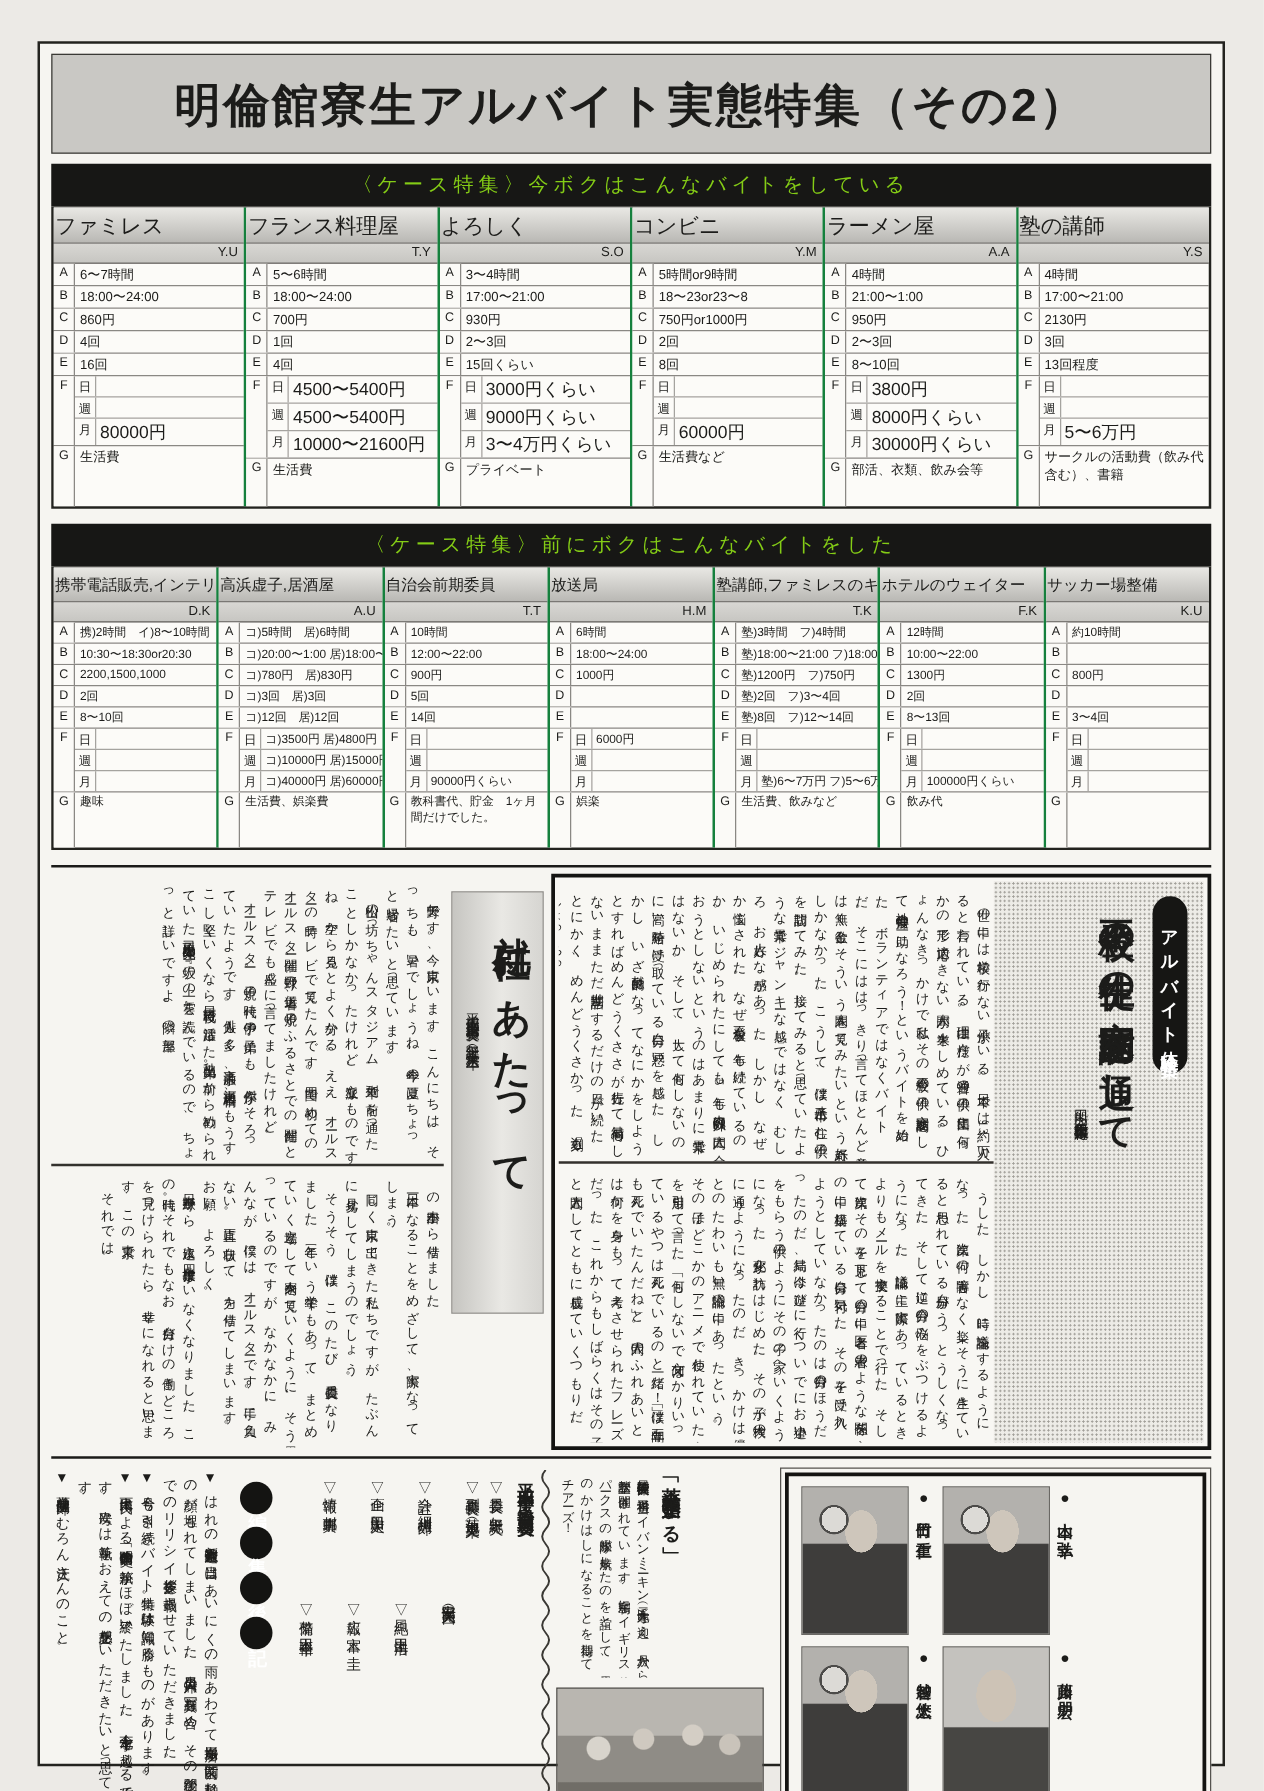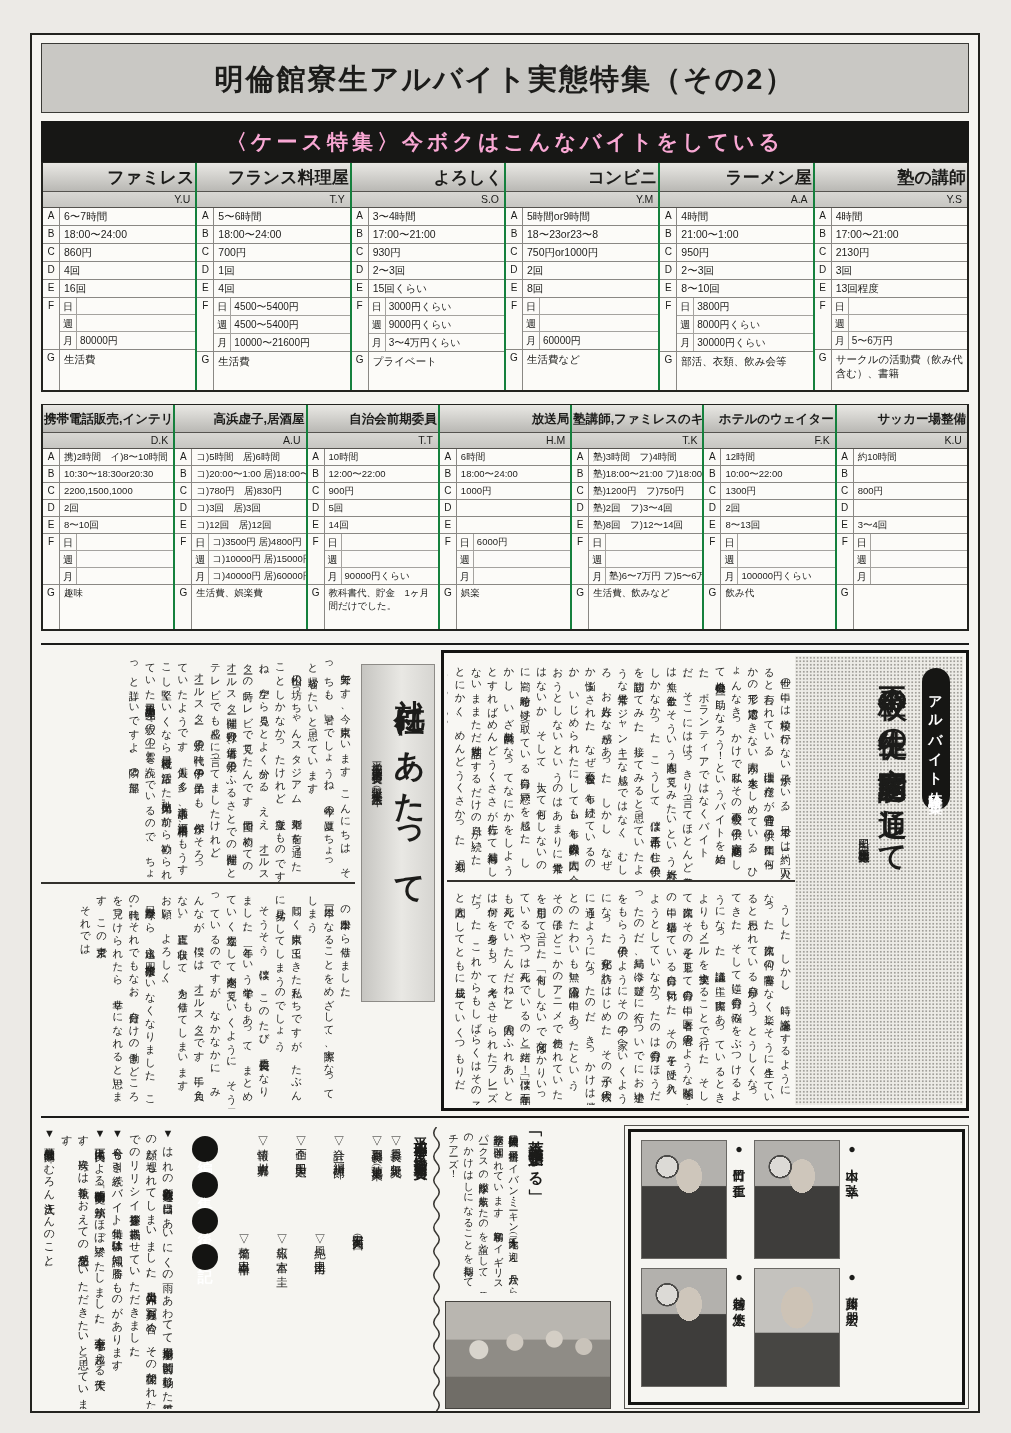--- a/index.html
+++ b/index.html
@@ -15,51 +15,51 @@
     background:#f6f5f1; border:2px solid #23231f; box-sizing:border-box;
     padding:8px 9px;
   }
   
   .header-box {
     border:1px solid #3a3a36;
     background:linear-gradient(180deg,#d2d1cd 0%,#c6c5c1 60%,#cfcecа 100%);
     background-color:#c9c8c4;
     text-align:center; padding:16px 4px 12px; margin-bottom:8px;
   }
-  .header-title { font-size:29px; font-weight:bold; letter-spacing:2px; }
+  .header-title { font-size:37px; font-weight:bold; letter-spacing:2px; }
   .header-legend { font-size:14.5px; font-weight:bold; margin-top:13px; letter-spacing:1px; }
   .banner {
-    background:#171715; color:#f9a8d4; text-align:center;
-    font-size:21px; font-weight:bold; letter-spacing:4px; padding:7px 0 6px;
+    background:#171715; color:#84cc16; text-align:center;
+    font-size:16px; font-weight:normal; letter-spacing:4px; padding:7px 0 6px;
     font-family:"Liberation Serif", serif;
   }
   
   .jobs-table { display:flex; border:2px solid #23231f; border-top:1px solid #23231f; background:#fcfbf8; margin-bottom:12px; }
   .job-col { flex:1; min-width:0; border-left:2px solid #15803d; display:flex; flex-direction:column; }
   .job-col:first-child { border-left:none; }
   .job-name {
     background:linear-gradient(180deg,#e9e8e4 0%,#b9b8b4 100%);
-    font-weight:bold; text-align:right; font-size:17px; line-height:1;
+    font-weight:normal; text-align:left; font-size:17px; line-height:1;
     padding:6px 1px 5px; border-bottom:1px solid #55534f;
     white-space:nowrap; overflow:hidden;
   }
   .t2 .job-name { font-size:12.5px; padding:8px 1px 7px; }
   .job-init {
     background:linear-gradient(180deg,#d8d7d3,#c7c6c2);
     text-align:right; font-size:10.5px; padding:1px 5px 1px 0;
     border-bottom:1px solid #55534f; line-height:1.2;
   }
   .job-row { display:flex; border-bottom:1px solid #8a8884; font-size:10.5px; min-height:16px; }
   .lbl { width:16px; flex:none; border-right:1px solid #8a8884; text-align:center; padding-top:2px; font-size:10px; background:#fbfaf7; }
   .val { padding:2px 1px 1px 4px; white-space:nowrap; overflow:hidden; min-width:0; }
   .f-sub { flex:1; min-width:0; }
   .f-line { display:flex; border-bottom:1px solid #a5a39f; min-height:16px; }
   .f-line:last-child { border-bottom:none; }
   .f-lbl { width:16px; flex:none; border-right:1px solid #a5a39f; text-align:center; padding-top:2px; font-size:10px; }
-  .f-val { padding:2px 1px 1px 3px; white-space:nowrap; overflow:hidden; font-size:10px; min-width:0; }
+  .f-val { padding:2px 1px 1px 3px; white-space:nowrap; overflow:hidden; font-size:14px; min-width:0; }
   .g-row { min-height:38px; border-bottom:none; flex:1; }
   .t2 .g-row { min-height:44px; }
   .g-row .val { white-space:normal; line-height:1.35; }
   .t2 .val, .t2 .f-val { font-size:9.5px; }
   
   .middle { display:flex; border-top:2px solid #1b1b19; padding-top:5px; height:468px; box-sizing:border-box; margin-top:2px; }
   .vbody { writing-mode:vertical-rl; height:100%; overflow:hidden;
     font-family:"Liberation Serif", serif; font-size:10.5px; line-height:1.55;
     letter-spacing:1px; padding:4px 2px; box-sizing:border-box; }
   .vbody p { margin:0; text-indent:1em; }
@@ -415,20 +415,21 @@
             </div>
           </div>
         </div>
         <div class="job-row g-row">
           <span class="lbl">G</span>
           <span class="val">サークルの活動費（飲み代含む）、書籍</span>
         </div>
       </div>
     </div>
 
+  <div class="banner">〈ケース特集〉前にボクはこんなバイトをした</div>
   <div class="jobs-table t2" id="table-before">
       <div class="job-col">
         <div class="job-name">携帯電話販売,インテリアショップ</div>
         <div class="job-init">D.K</div>
         <div class="job-row">
           <span class="lbl">A</span>
           <span class="val">携)2時間　イ)8〜10時間</span>
         </div>
         <div class="job-row">
           <span class="lbl">B</span>

